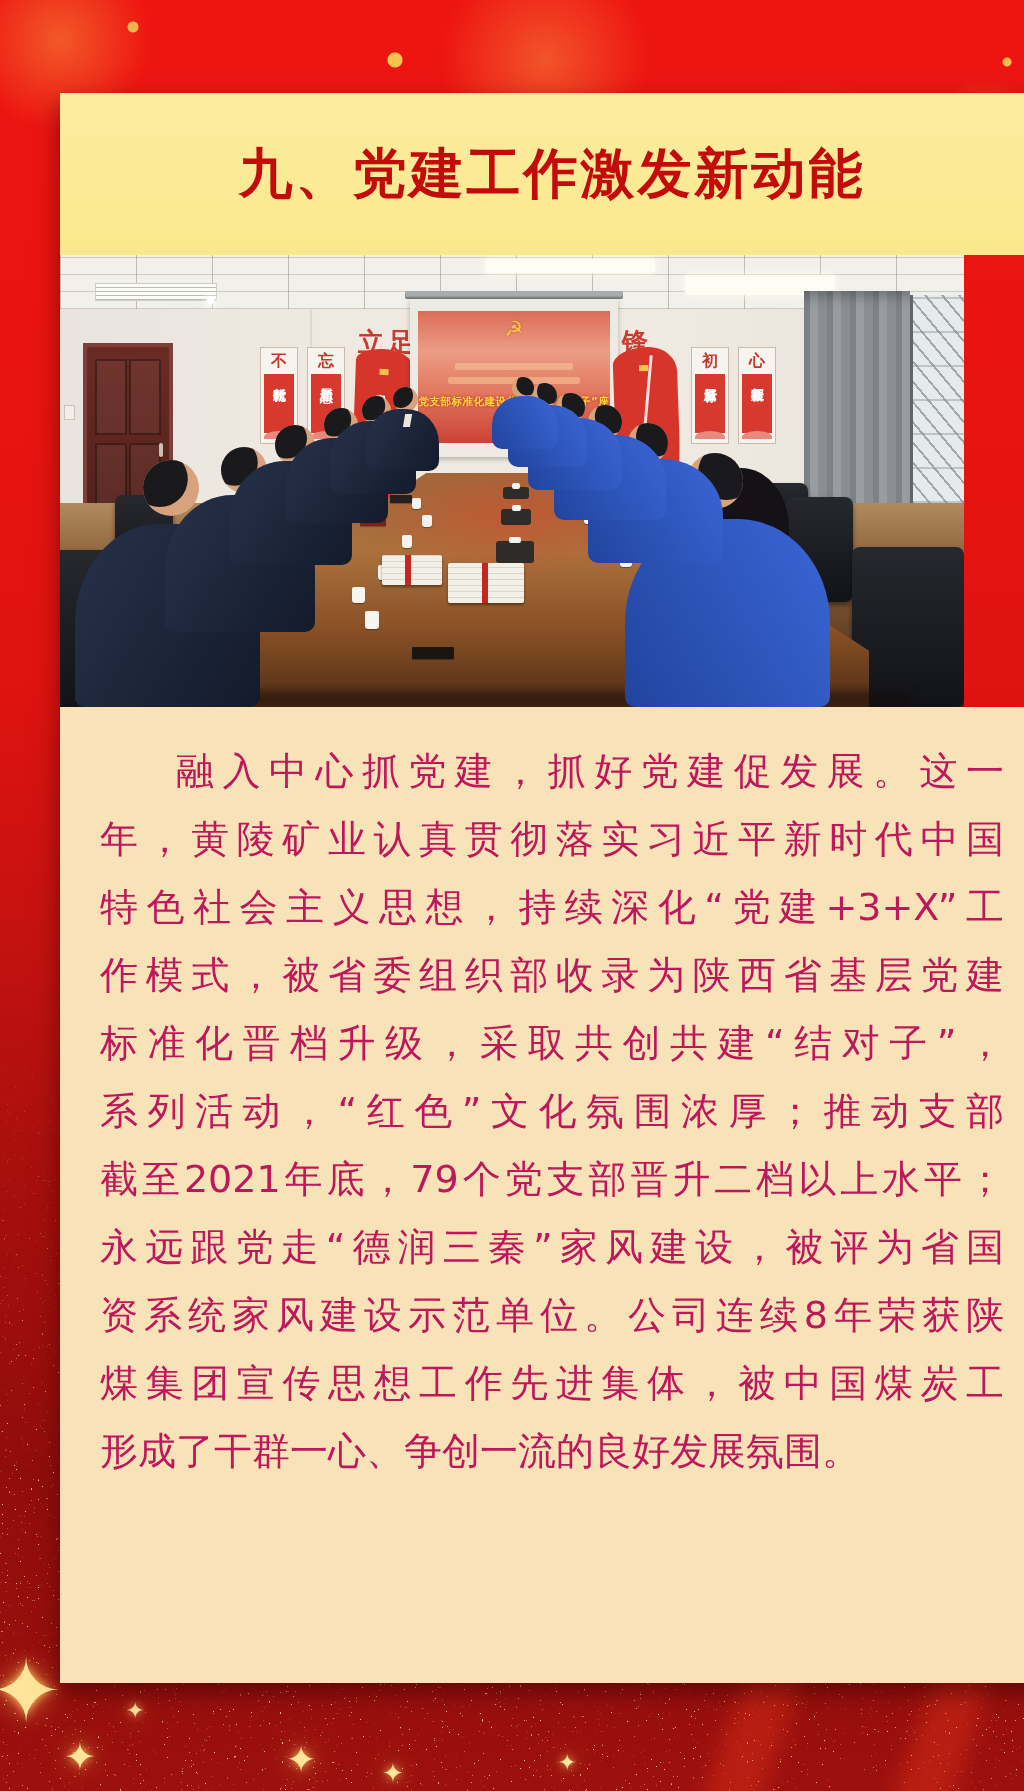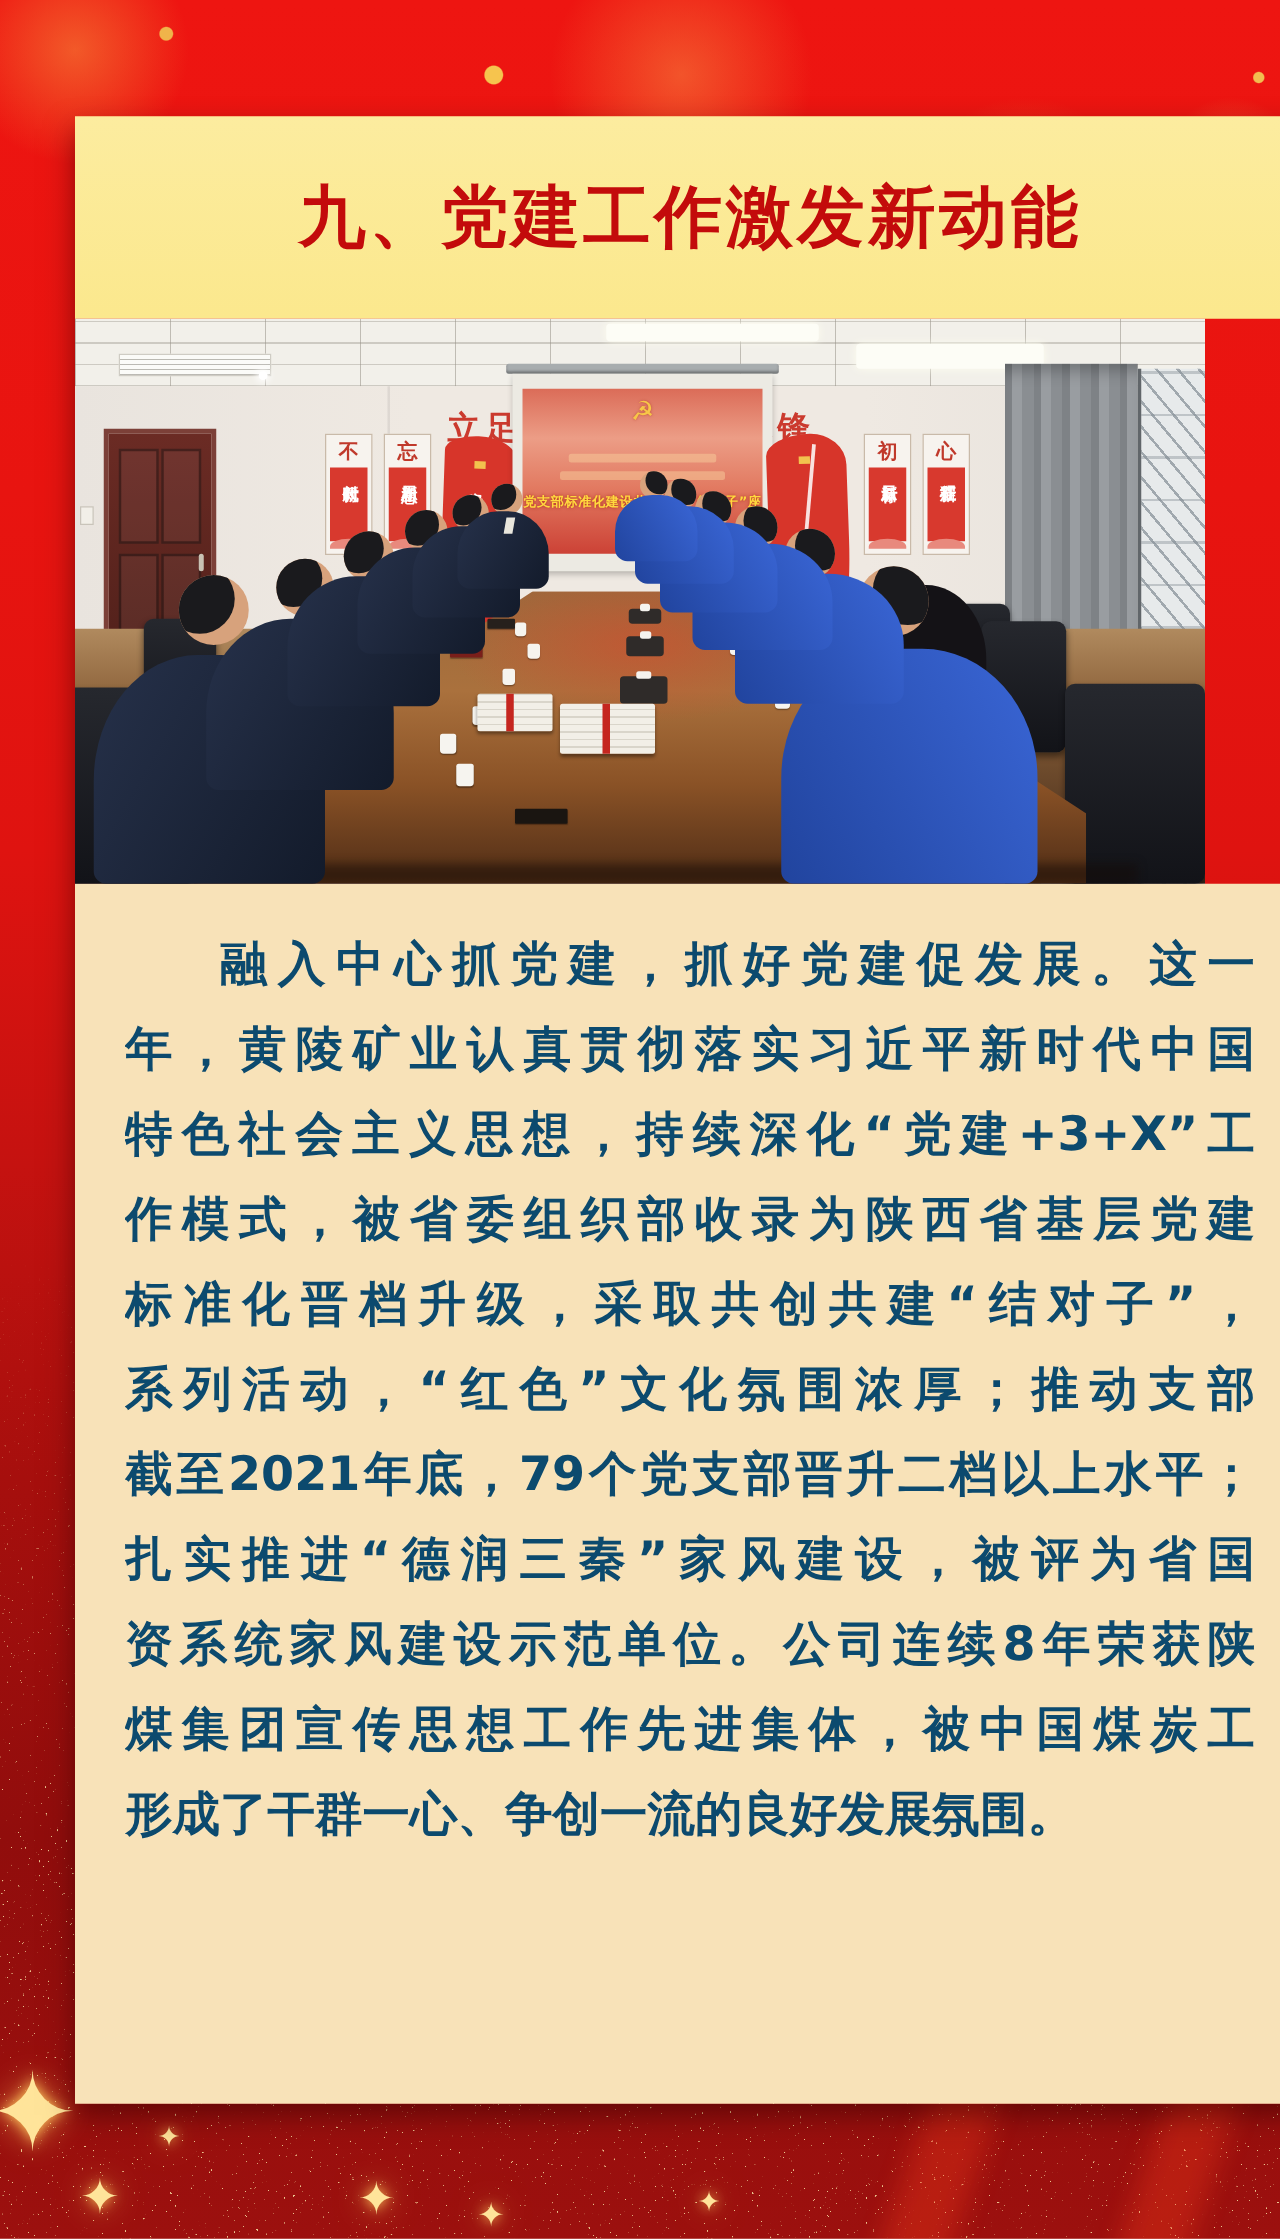--- a/index.html
+++ b/index.html
@@ -42,21 +42,21 @@
     background:repeating-linear-gradient(115deg,transparent 0 46px,rgba(255,64,30,.38) 70px 100px,transparent 124px 180px);}
   .sparkle{position:absolute;z-index:1;color:#ffe49a;text-shadow:0 0 10px #ffc95e,0 0 26px rgba(255,190,90,.8);
     pointer-events:none;line-height:1;}
   
   .card{position:absolute;left:60px;top:93px;width:984px;height:1590px;z-index:2;
     box-shadow:0 10px 22px rgba(55,0,0,.55);}
   .title-banner{height:162px;background:linear-gradient(180deg,#fcec9f,#fbe88d);
     display:flex;align-items:center;justify-content:center;}
   .title-banner h1{margin:0;font-size:54px;font-weight:bold;color:#c30b0b;letter-spacing:3px;}
   .article{height:976px;background:#f8e2b8;padding:30px 40px 0;box-sizing:border-box;}
-  .aline{font-size:38px;line-height:68px;height:68px;overflow:hidden;font-weight:bold;color:#0c4a6e;
+  .aline{font-size:38px;line-height:68px;height:68px;overflow:hidden;font-weight:normal;color:#be185d;
     text-align:justify;text-align-last:justify;}
   .aline.first{text-indent:2em;}
   .aline.last{text-align-last:left;}
   
   .photo{position:relative;width:904px;height:452px;overflow:hidden;background:#ece7e1;}
   .ceiling{position:absolute;left:0;top:0;width:904px;height:54px;background:#f2f0ea;
     background-image:repeating-linear-gradient(90deg,rgba(150,145,135,.55) 0 1px,transparent 1px 76px),
                      repeating-linear-gradient(0deg,rgba(150,145,135,.4) 0 1px,transparent 1px 17px);}
   .vent{position:absolute;left:35px;top:28px;width:120px;height:16px;background:#fbfbf8;border:1px solid #cfccc4;
     background-image:repeating-linear-gradient(0deg,rgba(160,158,150,.7) 0 1px,transparent 1px 4px);}
@@ -362,18 +362,18 @@
   </div>
 
   <div class="article">
     <div class="aline first">融入中心抓党建，抓好党建促发展。这一</div>
     <div class="aline">年，黄陵矿业认真贯彻落实习近平新时代中国</div>
     <div class="aline">特色社会主义思想，持续深化“党建+3+X”工</div>
     <div class="aline">作模式，被省委组织部收录为陕西省基层党建</div>
     <div class="aline">标准化晋档升级，采取共创共建“结对子”，</div>
     <div class="aline">系列活动，“红色”文化氛围浓厚；推动支部</div>
     <div class="aline">截至2021年底，79个党支部晋升二档以上水平；</div>
-    <div class="aline">扎实推进“德润三秦”家风建设，被评为省国</div>
+    <div class="aline">永远跟党走“德润三秦”家风建设，被评为省国</div>
     <div class="aline">资系统家风建设示范单位。公司连续8年荣获陕</div>
     <div class="aline">煤集团宣传思想工作先进集体，被中国煤炭工</div>
     <div class="aline last">形成了干群一心、争创一流的良好发展氛围。</div>
   </div>
 </div>
 
 </body></html>

